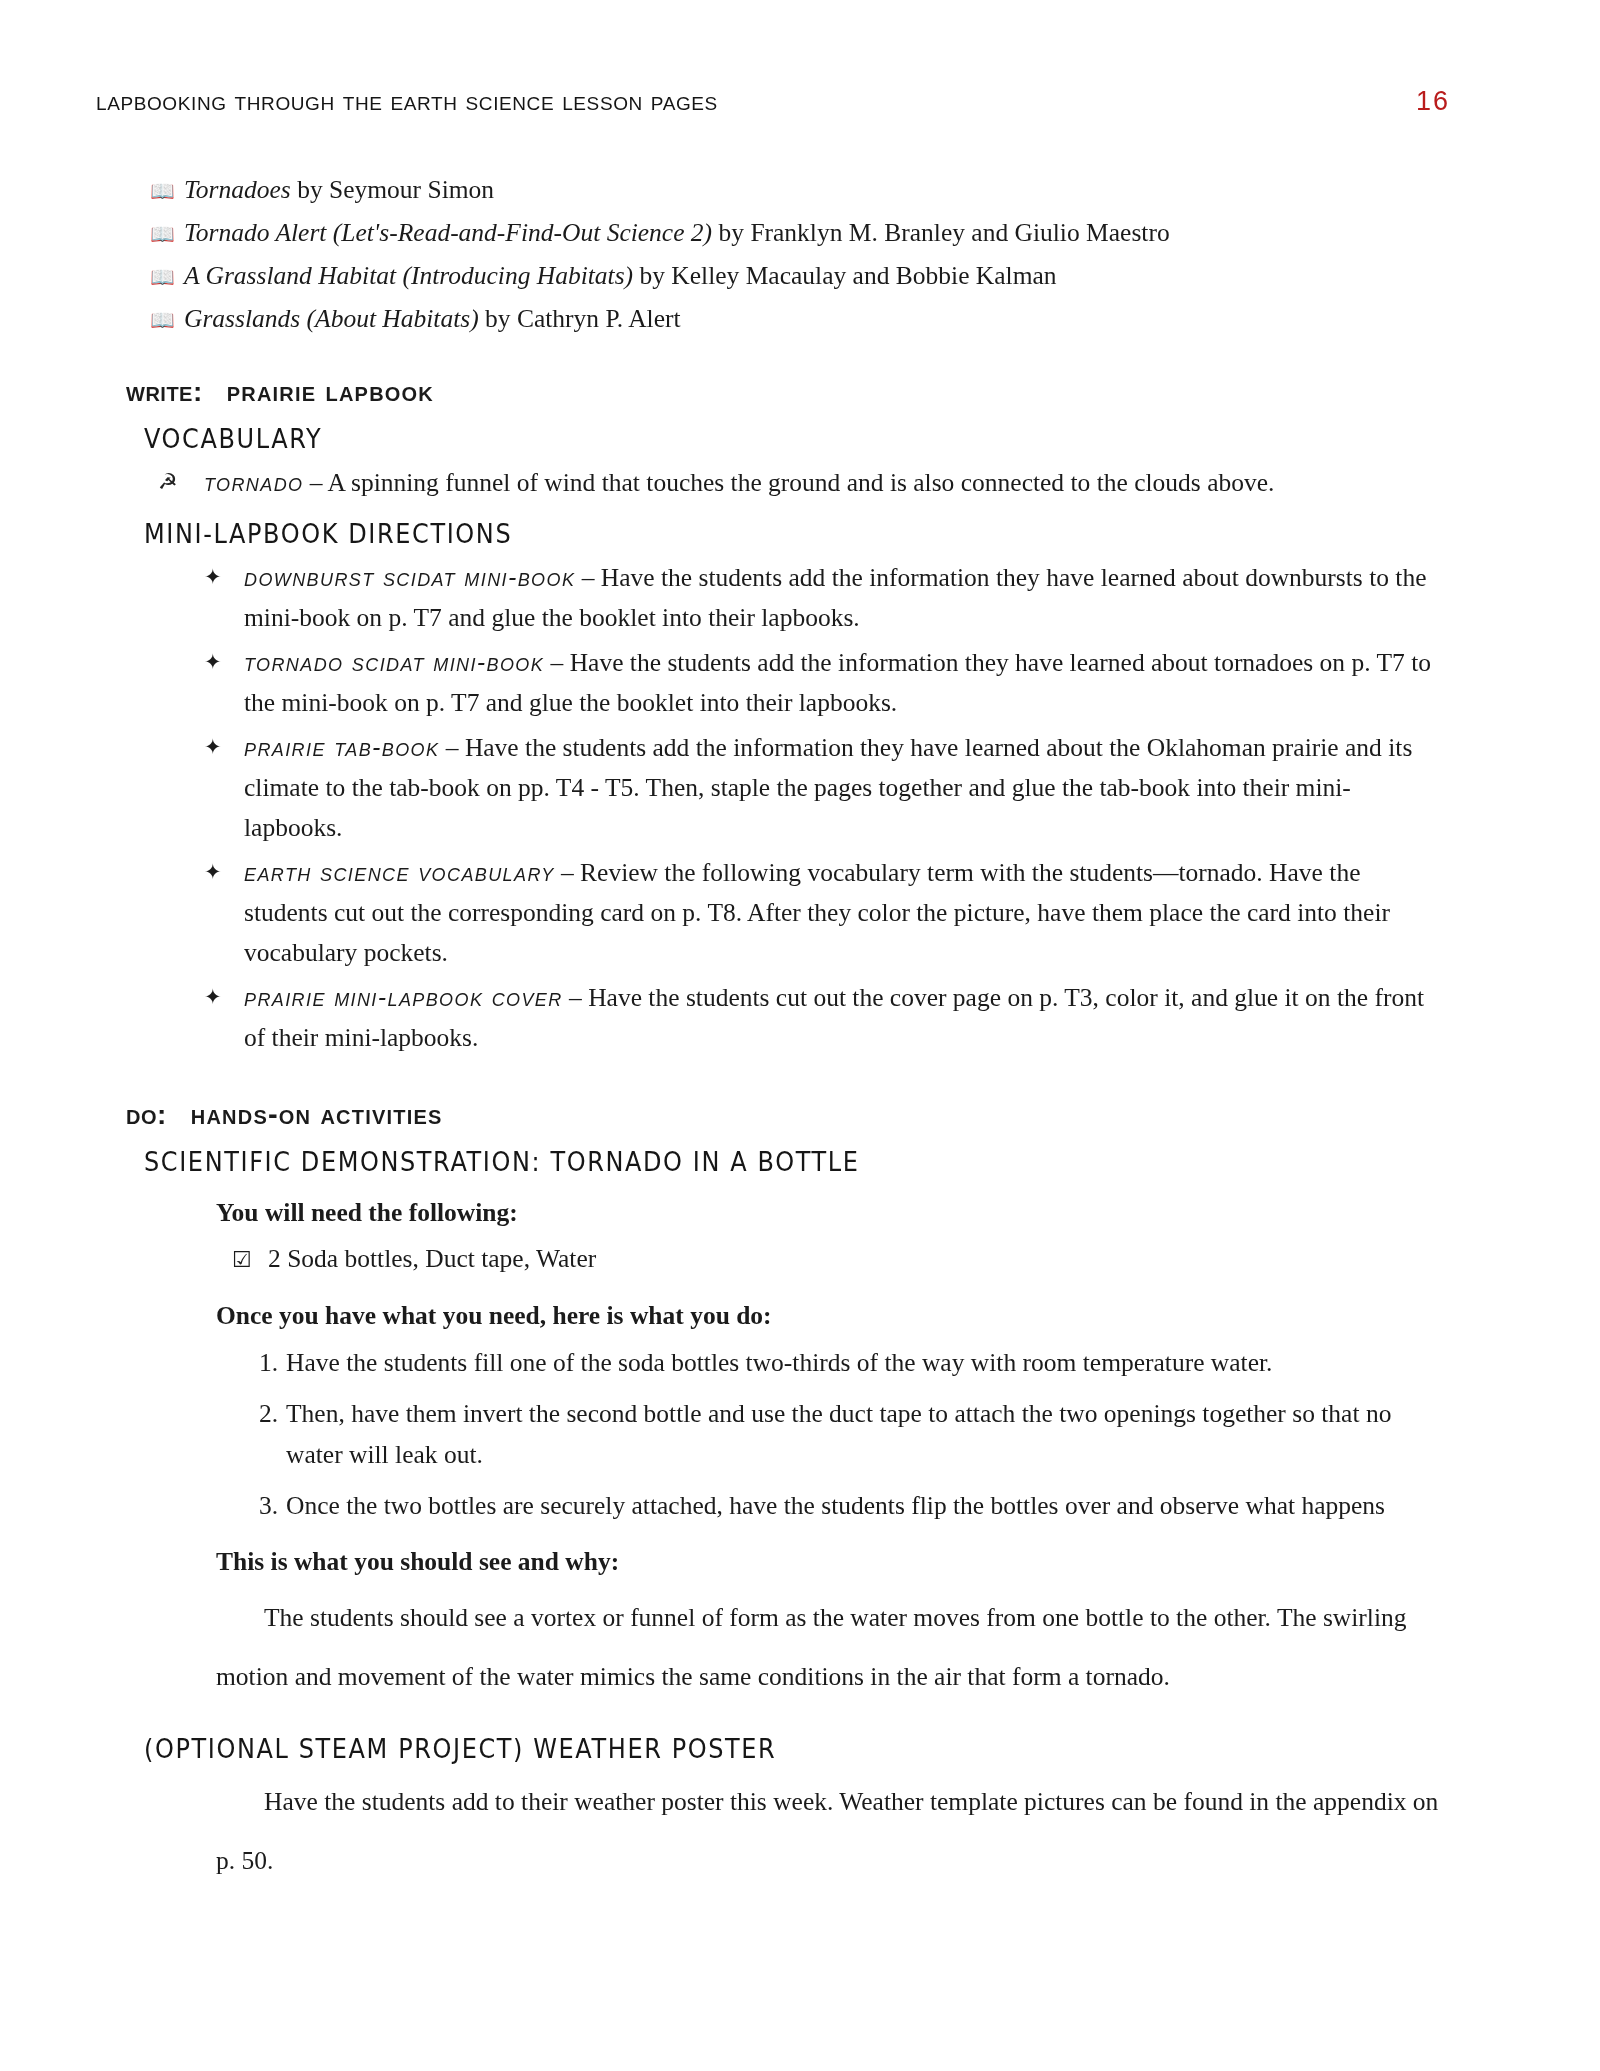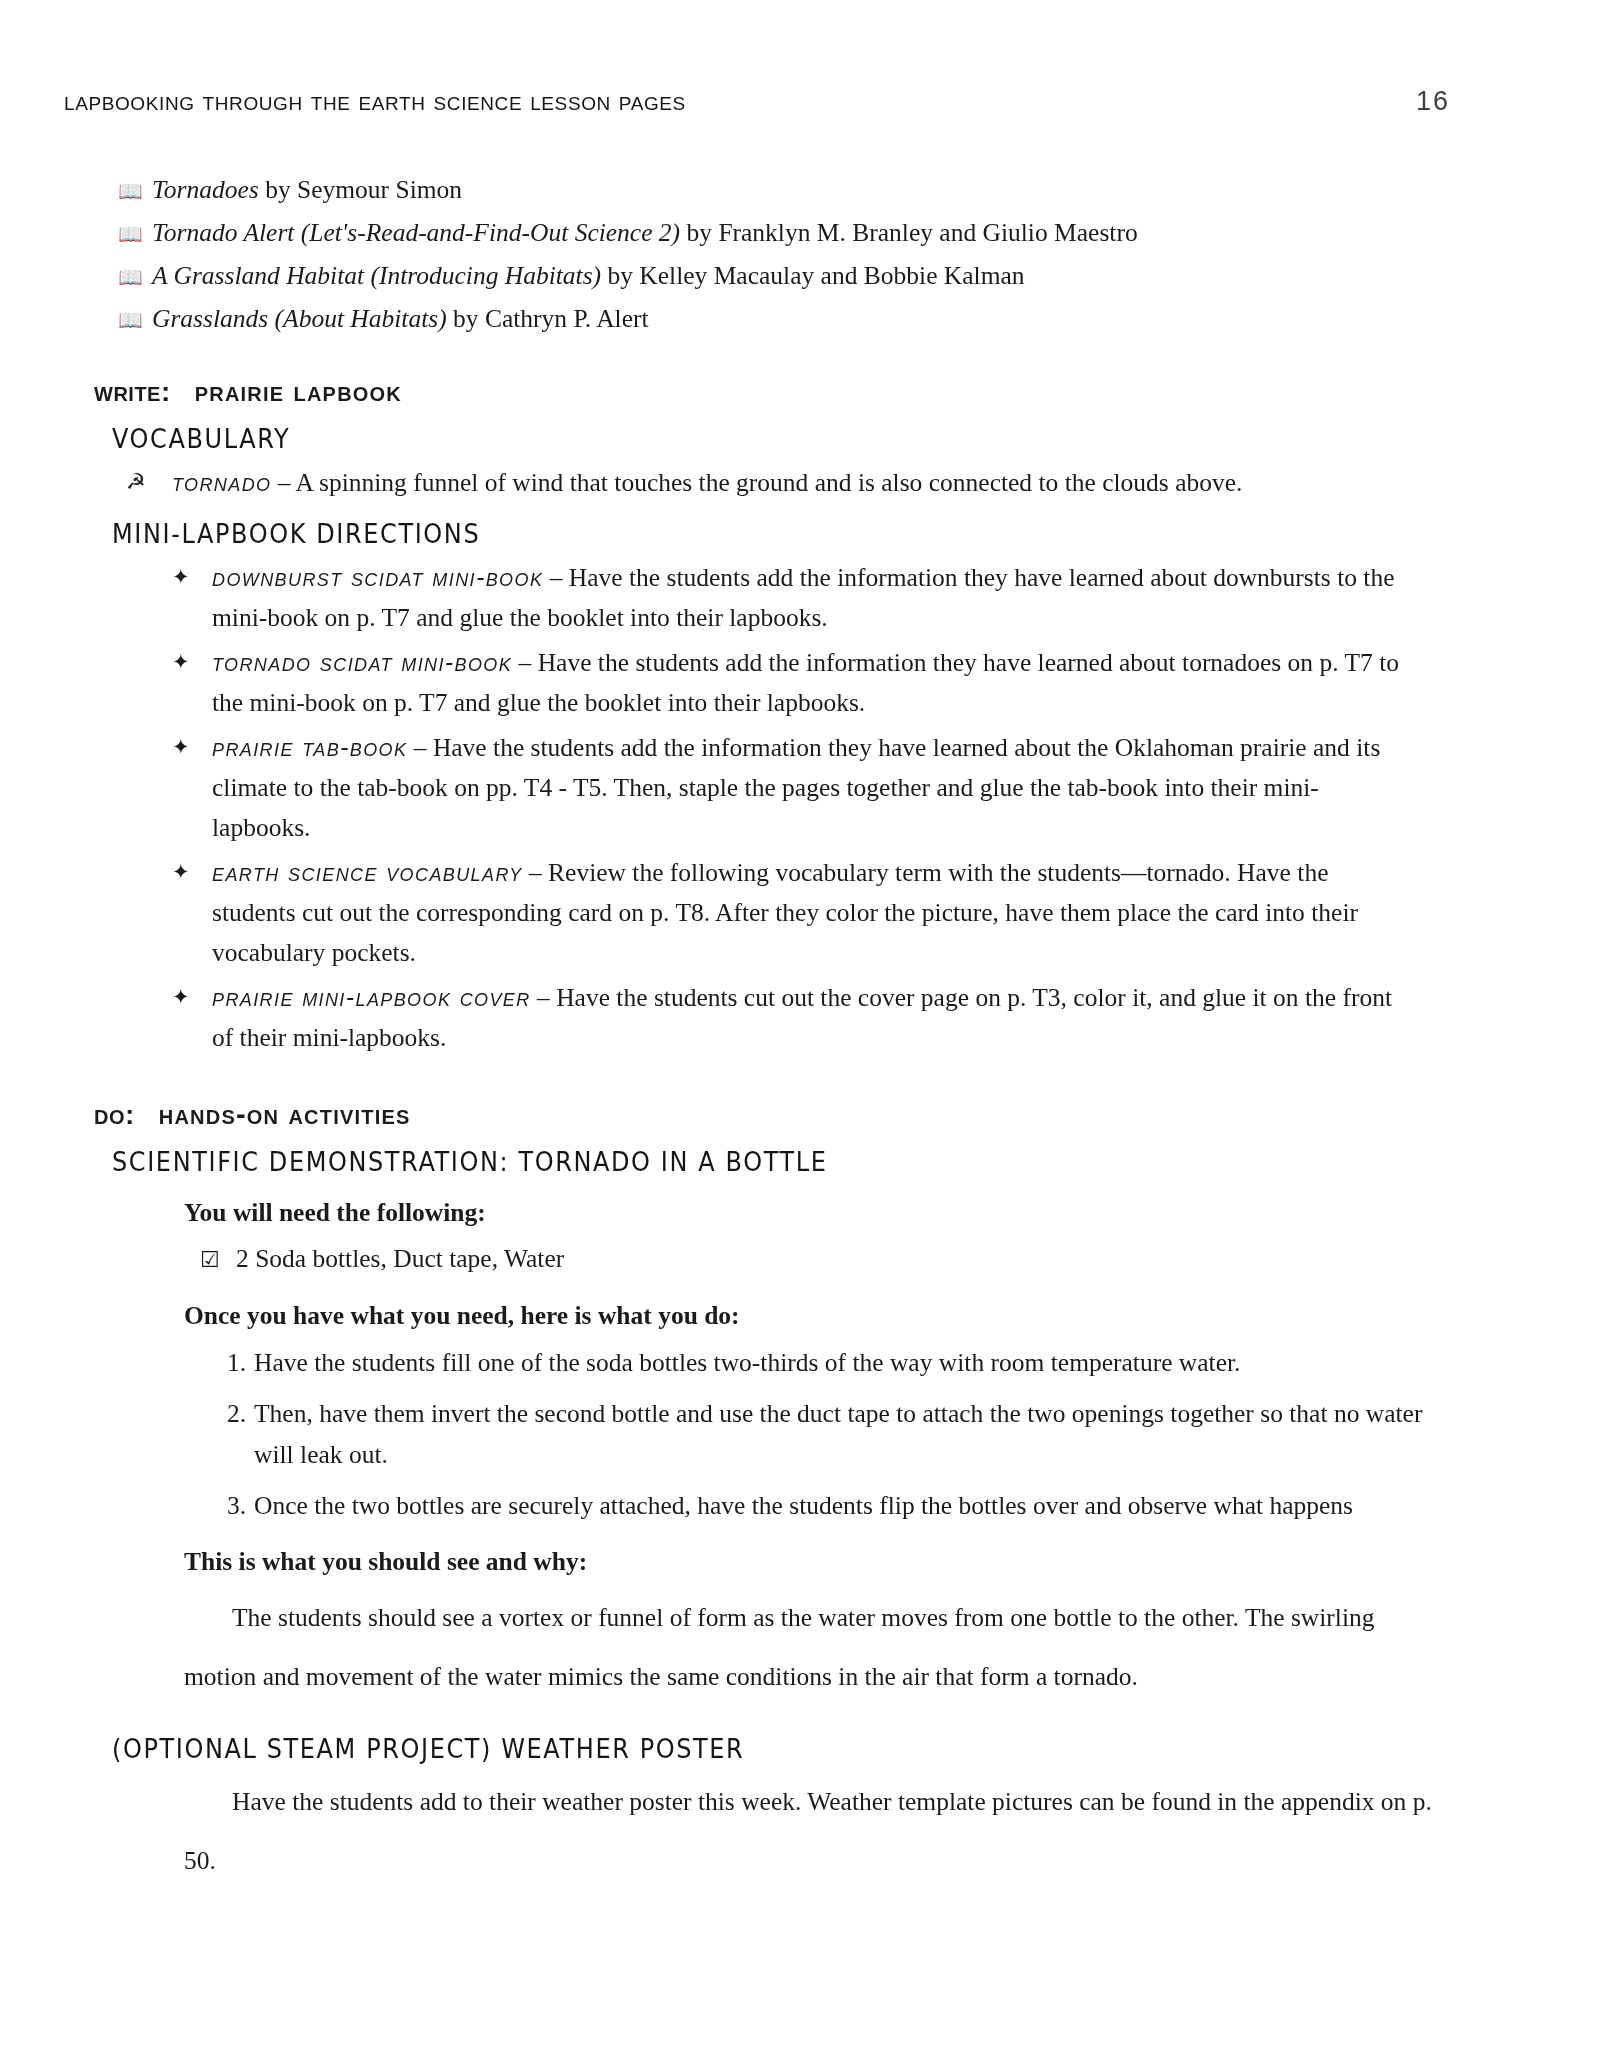--- a/index.html
+++ b/index.html
@@ -12,21 +12,21 @@
     min-height: 2071px;
     font-family: "Liberation Serif", serif;
     color: #1b1b1b;
     -webkit-font-smoothing: antialiased;
   }
   .page {
     position: relative;
     width: 1600px;
     min-height: 2071px;
     box-sizing: border-box;
-    padding: 86px 150px 60px 64px;
+    padding: 86px 150px 60px 96px;
     border-radius: 7px;
   }
 
   
   .page-header {
     display: flex;
     align-items: baseline;
     justify-content: space-between;
     margin: 0 0 52px 0;
   }
@@ -37,21 +37,21 @@
     font-size: 26.5px;
     letter-spacing: 0.6px;
     font-weight: 400;
     color: #151515;
     white-space: nowrap;
   }
   .header-page-number {
     font-family: "Liberation Sans", sans-serif;
     font-size: 27px;
     letter-spacing: 2px;
-    color: #404040;
+    color: #b91c1c;
   }
 
   
   .book-list {
     margin: 0 0 34px 0;
     padding: 0;
     list-style: none;
   }
   .book-item {
     display: flex;

